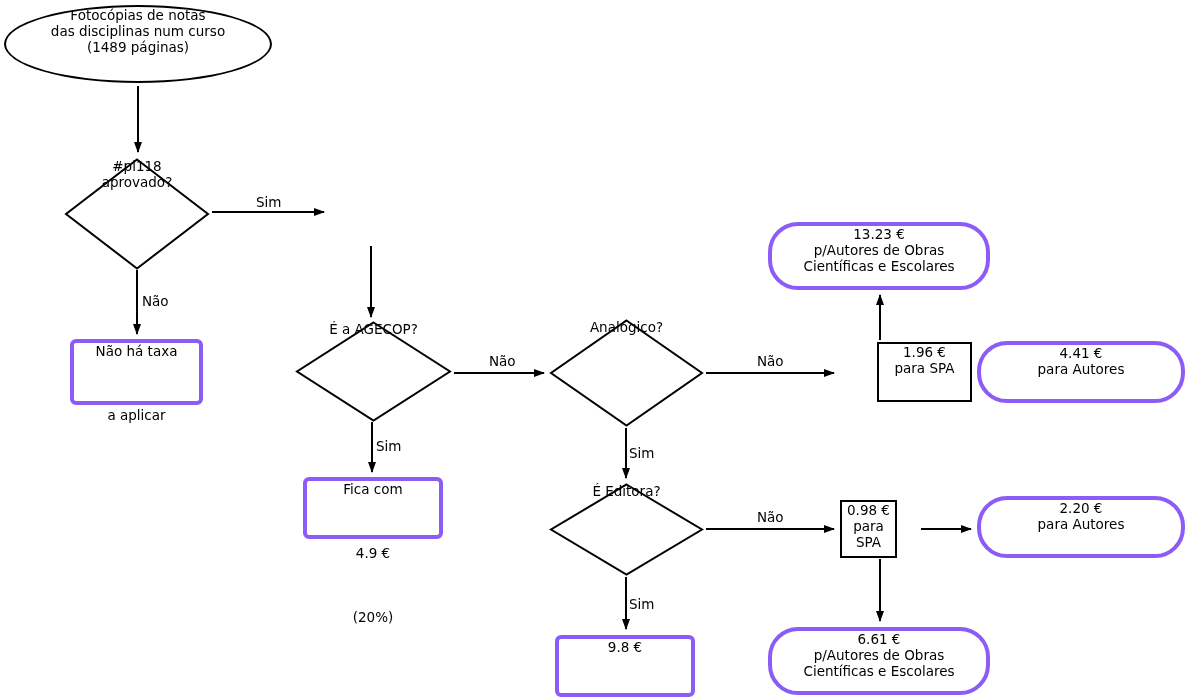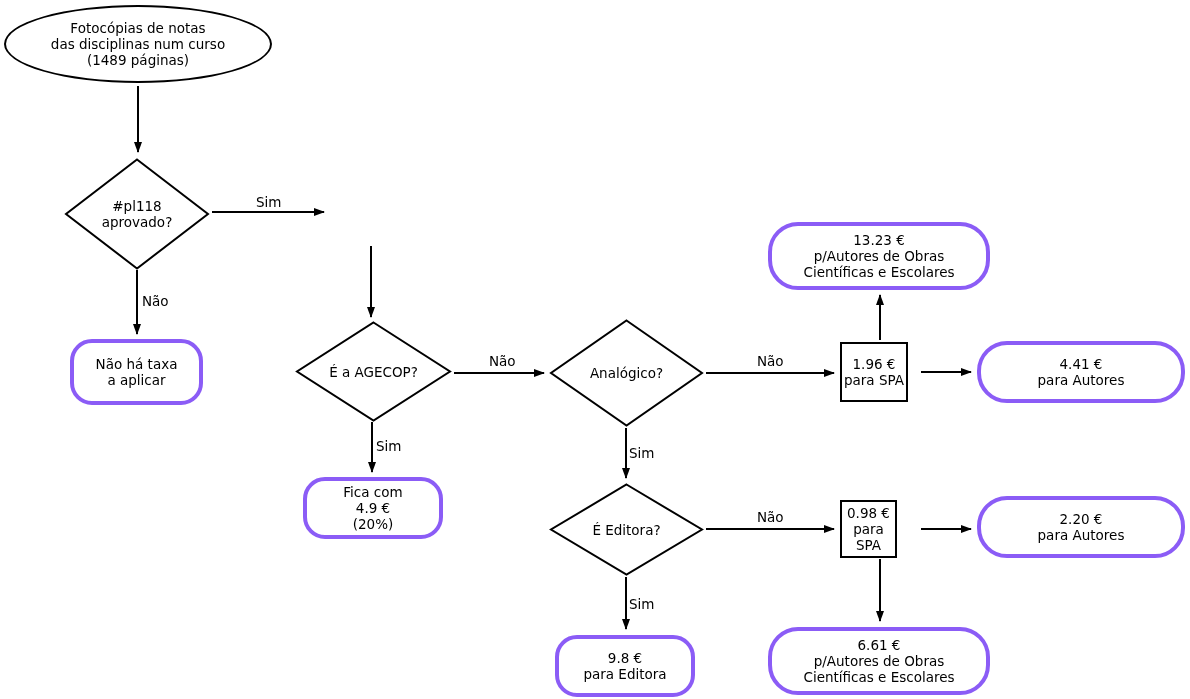--- a/index.html
+++ b/index.html
@@ -5,27 +5,27 @@
   html,body{margin:0;padding:0;background:#ffffff;}
   .canvas{
     position:relative;width:1190px;height:699px;background:#ffffff;
     font-family:"DejaVu Sans",sans-serif;font-size:13.5px;color:#000;
     overflow:hidden;
   }
   .edges{position:absolute;left:0;top:0;width:1190px;height:699px;pointer-events:none;}
   .edges line{stroke:#000;stroke-width:2;}
   .node{
     position:absolute;display:flex;flex-direction:column;align-items:center;
-    justify-content:center;text-align:center;line-height:16px;background:#fff;
+    justify-content:flex-start;text-align:center;line-height:16px;background:#fff;
     box-sizing:border-box;
   }
   .ellipse{border:2px solid #000;border-radius:50%;}
   .rect{border:2px solid #000;}
   .round{border:4px solid #8b5cf6;}
-  .r22{border-radius:22px;}
+  .r22{border-radius:6px;gap:48px;}
   .r30{border-radius:30px;}
   .diamond{background:transparent;border:none;}
   .dshape{position:absolute;left:0;top:0;width:100%;height:100%;overflow:visible;}
   .dshape polygon{fill:#ffffff;stroke:#000;stroke-width:2;}
   .ntext{position:relative;z-index:1;}
   .edge-label{position:absolute;line-height:15px;}
 </style>
 </head>
 <body>
 
@@ -92,21 +92,21 @@
 
   <div class="node diamond" style="left:549px;top:319px;width:155px;height:108px">
     <svg class="dshape" viewBox="0 0 155 108" preserveAspectRatio="none">
       <polygon points="77.5,1.5 153,54 77.5,106.5 2,54"></polygon>
     </svg>
     <div class="ntext">
       <div>Analógico?</div>
     </div>
   </div>
 
-  <div class="node rect" style="left:840px;top:342px;width:68px;height:60px">
+  <div class="node rect" style="left:877px;top:342px;width:95px;height:60px">
     <div>1.96 €</div>
     <div>para SPA</div>
   </div>
 
   <div class="node round r30" style="left:768px;top:222px;width:222px;height:68px">
     <div>13.23 €</div>
     <div>p/Autores de Obras</div>
     <div>Científicas e Escolares</div>
   </div>
 

